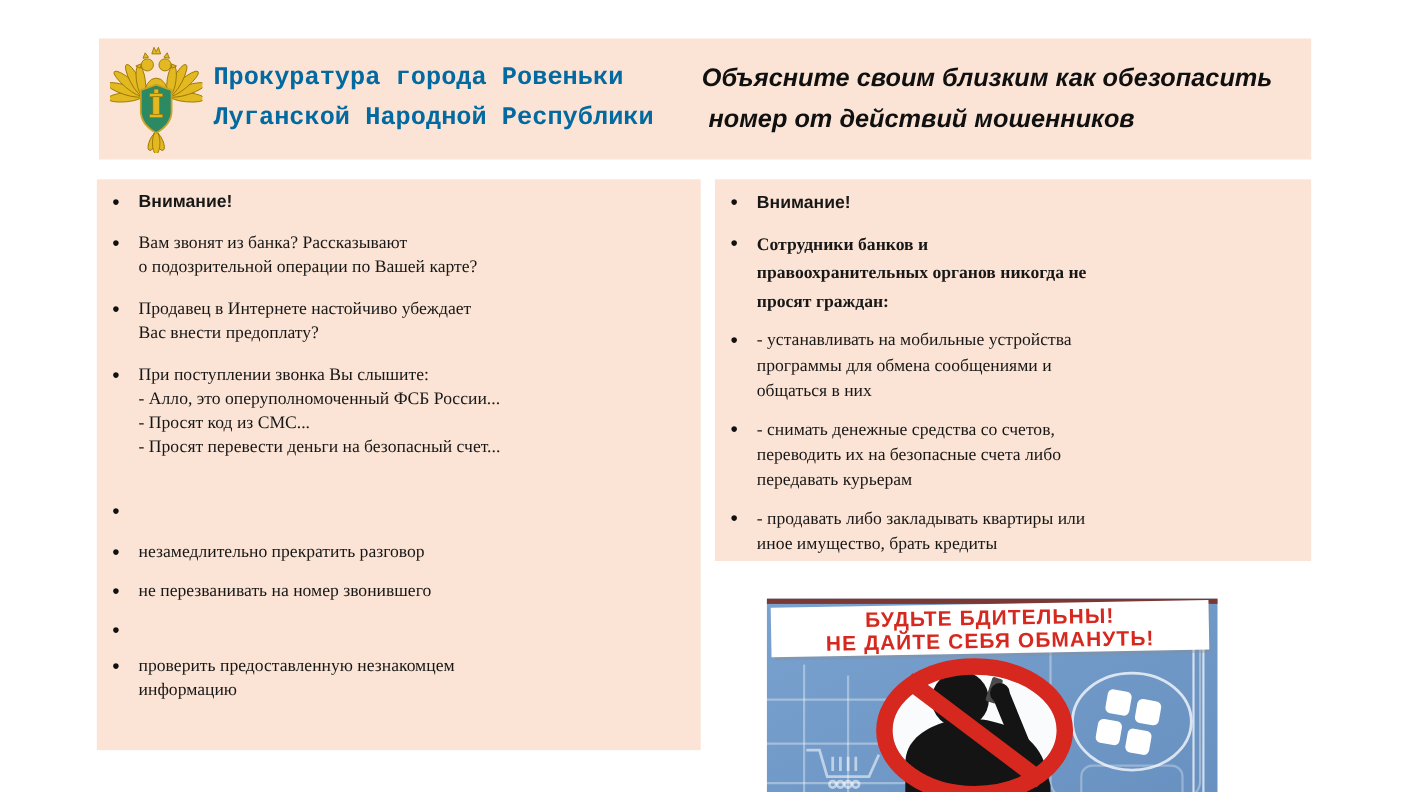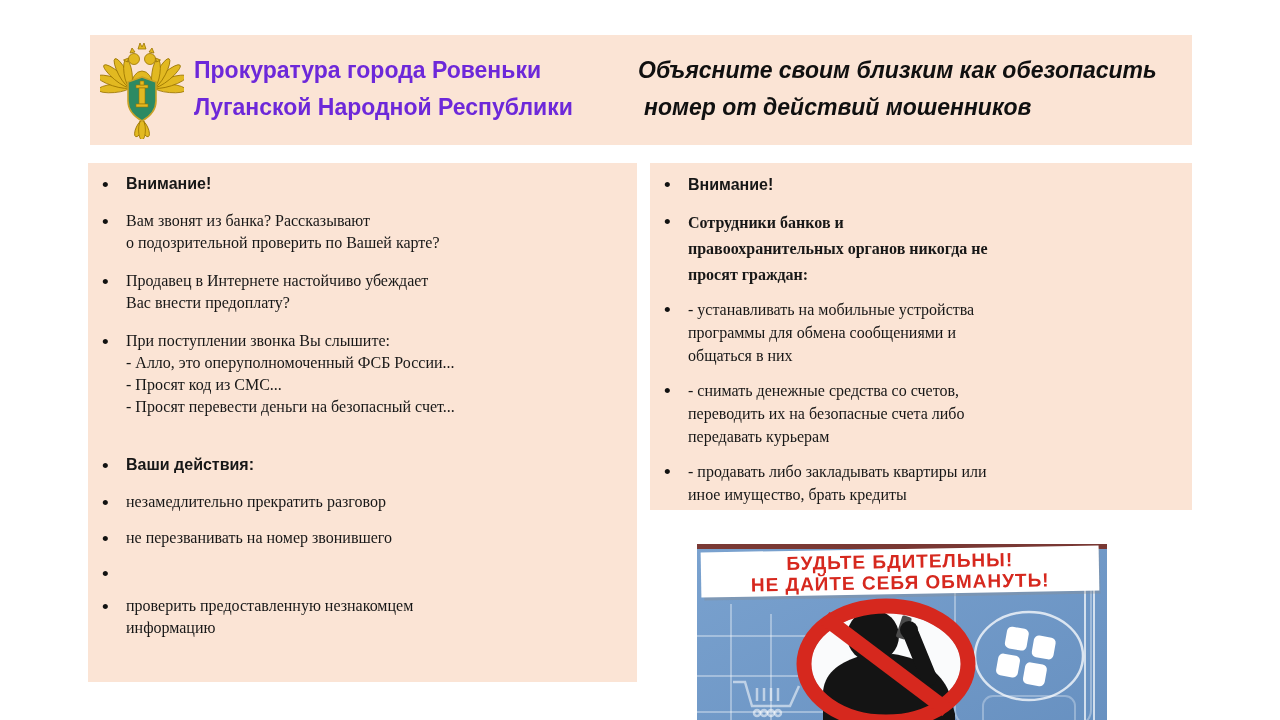--- a/index.html
+++ b/index.html
@@ -2,22 +2,22 @@
 <html><head>
 <meta charset="utf-8">
 <style>
   html,body{margin:0;padding:0;background:#fff;}
   .page{position:relative;width:1280px;height:720px;background:#ffffff;overflow:hidden;
         font-family:"Liberation Serif",serif;color:#171717;}
 
   
   .header-band{position:absolute;left:90px;top:35px;width:1102px;height:110px;background:#fbe4d5;}
   .emblem-box{position:absolute;left:10px;top:6px;width:84px;height:98px;}
-  .org-name{position:absolute;left:104px;top:17px;font-family:Liberation Sans, sans-serif;
-            font-weight:bold;font-size:23px;line-height:37px;color:#6d28d9;white-space:nowrap;}
+  .org-name{position:absolute;left:104px;top:17px;font-family:Liberation Mono, monospace;
+            font-weight:bold;font-size:23px;line-height:37px;color:#0369a1;white-space:nowrap;}
   .slogan{position:absolute;left:548px;top:17px;font-family:"Liberation Sans",sans-serif;
           font-style:italic;font-weight:bold;font-size:23px;line-height:37px;color:#101010;white-space:nowrap;}
   .slogan .l2{padding-left:6px;}
 
   
   .panel{position:absolute;background:#fbe4d5;box-sizing:border-box;}
   .panel-left{left:88px;top:163px;width:549px;height:519px;padding:10px 10px 0 14px;}
   .panel-right{left:650px;top:163px;width:542px;height:347px;padding:10px 8px 0 14px;}
 
   .h-sans{font-family:"Liberation Sans",sans-serif;font-weight:bold;font-size:21px;line-height:24px;color:#111;}
@@ -100,38 +100,37 @@
   </div>
 
   <div class="panel panel-left">
     <div class="li">
       <span class="dot">•</span>
       <div class="txt h-sans">Внимание!</div>
     </div>
     <div class="li mt14">
       <span class="dot">•</span>
       <div class="txt">Вам звонят из банка? Рассказывают
-о подозрительной проверить по Вашей карте?</div>
+о подозрительной операции по Вашей карте?</div>
     </div>
     <div class="li mt16">
       <span class="dot">•</span>
       <div class="txt">Продавец в Интернете настойчиво убеждает
 Вас внести предоплату?</div>
     </div>
     <div class="li mt16">
       <span class="dot">•</span>
       <div class="txt">При поступлении звонка Вы слышите:
 - Алло, это оперуполномоченный ФСБ России...
 - Просят код из СМС...
 - Просят перевести деньги на безопасный счет...</div>
     </div>
 
     <div class="li mt36">
       <span class="dot">•</span>
-      <div class="txt h-sans">Ваши действия:</div>
     </div>
     <div class="li mt14">
       <span class="dot">•</span>
       <div class="txt">незамедлительно прекратить разговор</div>
     </div>
     <div class="li mt13">
       <span class="dot">•</span>
       <div class="txt">не перезванивать на номер звонившего</div>
     </div>
     <div class="li mt12">

